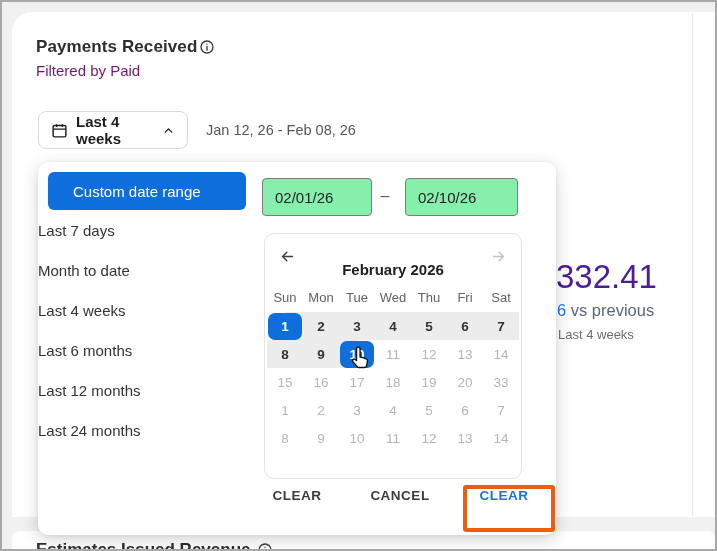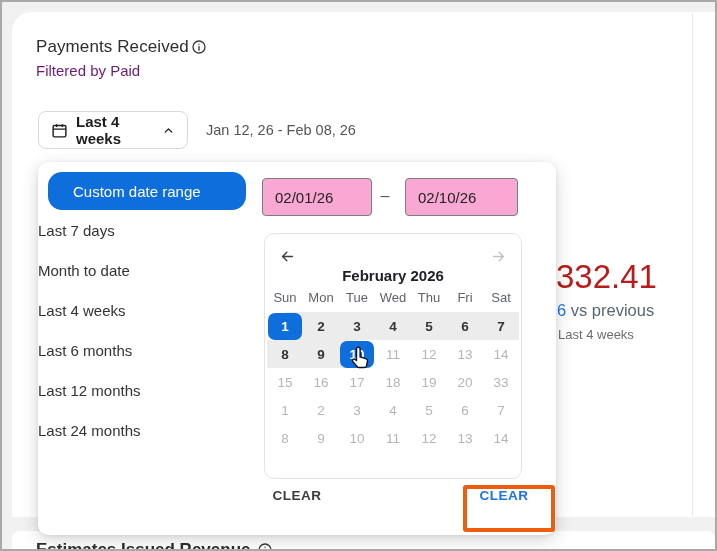--- a/index.html
+++ b/index.html
@@ -5,52 +5,52 @@
   html,body{margin:0;padding:0;width:717px;height:551px;overflow:hidden;
     background:#f1f1f2;font-family:"Liberation Sans",sans-serif;position:relative;}
   .frame{position:absolute;inset:0;border:2px solid #a9a9a9;z-index:99;pointer-events:none;}
   .card-main{position:absolute;left:12px;top:12px;width:703px;height:505px;background:#fff;
     border-radius:20px 0 0 0;}
   .vdivider{position:absolute;left:692px;top:13px;width:1px;height:503px;background:#e7e7e7;}
   .card-bottom{position:absolute;left:12px;top:531px;width:703px;height:20px;background:#fff;
     border-radius:8px 8px 0 0;}
 
   .page-title{position:absolute;left:36px;top:37px;display:flex;align-items:center;gap:2px;
-    font-size:17px;font-weight:400;color:#2e2e2e;letter-spacing:.1px;}
+    font-size:17px;font-weight:700;color:#2e2e2e;letter-spacing:.1px;}
   .page-subtitle{position:absolute;left:36px;top:62px;font-size:15px;color:#701a75;}
 
   .range-btn{position:absolute;left:38px;top:111px;width:150px;height:38px;background:#fff;
     border:1px solid #d9d9d9;border-radius:8px;display:flex;align-items:center;gap:8px;
     padding:0 12px;box-sizing:border-box;cursor:pointer;}
   .range-btn-label{font-size:15px;font-weight:700;color:#1d1d1d;}
   .range-caption{position:absolute;left:206px;top:122px;font-size:14.5px;color:#565656;}
 
   .popup{position:absolute;left:38px;top:162px;width:518px;height:373px;background:#fff;
     border-radius:10px;box-shadow:0 5px 18px rgba(0,0,0,.16),0 1px 4px rgba(0,0,0,.08);z-index:10;}
   .preset-list{position:absolute;left:0;top:10px;width:220px;}
   .preset{height:40px;display:flex;align-items:center;font-size:15px;
     color:#333;cursor:pointer;}
-  .preset-sel{margin-left:10px;width:173px;height:38px;padding-left:25px;border-radius:14px;
+  .preset-sel{margin-left:10px;width:173px;height:38px;padding-left:25px;border-radius:6px;
     background:var(--accent);color:#fff;}
 
   .date-input{position:absolute;top:16px;height:38px;border:1px solid #7d7d7d;border-radius:4px;
-    background:#f9a8d4;font-family:"Liberation Sans",sans-serif;font-size:15px;color:#222;
+    background:#86efac;font-family:"Liberation Sans",sans-serif;font-size:15px;color:#222;
     padding:0 0 0 12px;box-sizing:border-box;}
   .di-start{left:224px;width:110px;}
   .di-end{left:367px;width:113px;}
   .date-dash{position:absolute;left:337px;top:25px;width:20px;text-align:center;
     font-size:16px;color:#555;}
 
   .cal-card{position:absolute;left:226px;top:71px;width:258px;height:246px;
     border:1px solid #e3e3e3;border-radius:10px;box-sizing:border-box;background:#fff;}
   .cal-head{position:absolute;left:0;top:13px;width:100%;height:22px;}
   .cal-prev{position:absolute;left:14px;top:1px;cursor:pointer;}
   .cal-next{position:absolute;right:14px;top:1px;cursor:pointer;}
   .cal-title{position:absolute;left:0;width:100%;text-align:center;font-size:15px;
-    font-weight:700;color:#202124;top:20px;}
+    font-weight:700;color:#202124;top:14px;}
   .cal-daynames{position:absolute;left:2px;top:56px;display:flex;}
   .cal-daynames span{width:36px;text-align:center;font-size:13px;color:#5f6368;}
   .cal-grid{position:absolute;left:2px;top:78px;}
   .cal-row{display:flex;height:28px;}
   .c{width:36px;height:28px;display:flex;align-items:center;justify-content:center;}
   .band{background:var(--band);}
   .band-r{background:linear-gradient(to right,transparent 50%,var(--band) 50%);}
   .band-l{background:linear-gradient(to right,var(--band) 50%,transparent 50%);}
   .num{font-size:13.5px;font-weight:700;color:#333;}
   .num.dim{color:#b5b5b5;font-weight:400;}
@@ -60,21 +60,21 @@
 
   .foot-btn{position:absolute;top:322px;transform:translateX(-50%);background:none;border:none;
     font-family:"Liberation Sans",sans-serif;font-size:13.5px;font-weight:700;
     letter-spacing:.5px;color:#3c3c3c;cursor:pointer;padding:4px 6px;}
   .fb-clear{left:259px;}
   .fb-cancel{left:362px;}
   .fb-apply{left:466px;color:var(--link);}
   .apply-annotation{position:absolute;left:463px;top:485px;width:92px;height:47px;
     border:4px solid var(--orange);border-radius:3px;box-sizing:border-box;z-index:20;}
 
-  .stat-value{position:absolute;left:556px;top:258px;font-size:33px;color:#b91c1c;z-index:1;}
+  .stat-value{position:absolute;left:556px;top:258px;font-size:33px;color:#4c1d95;z-index:1;}
   .stat-change{position:absolute;left:557px;top:301px;font-size:16.5px;color:#5a6772;z-index:1;}
   .stat-change .hl{color:var(--link);}
   .stat-period{position:absolute;left:558px;top:327px;font-size:13px;color:#6d6d6d;z-index:1;}
 
   .bottom-title{position:absolute;left:36px;top:540px;display:flex;align-items:center;gap:7px;
     font-size:17px;font-weight:700;color:#2e2e2e;z-index:2;}
 </style>
 </head>
 <body>
 
@@ -265,20 +265,21 @@
         </div>
       </div>
     <span class="cursor-icon">
       <svg width="24" height="29" viewBox="0 0 24 28">
         <path d="M10.3 1.6c1 0 1.8.8 1.8 1.8v8.2l1.1.1 4.9 1.6c1 .3 1.6 1.3 1.4 2.3l-.9 4.6c-.2 1-1.1 1.8-2.1 1.8h-5.6c-.7 0-1.3-.3-1.7-.8l-4.3-5.1c-.6-.7-.5-1.7.2-2.3.6-.5 1.5-.4 2.1.1l1.3 1.2V3.4c0-1 .8-1.8 1.8-1.8z" fill="#ffffff" stroke="#111111" stroke-width="1.4" stroke-linejoin="round"></path>
       </svg>
     </span>
   </div>
 
   <button class="foot-btn fb-clear">CLEAR</button>
+  <button class="foot-btn fb-cancel">CANCEL</button>
   <button class="foot-btn fb-apply">CLEAR</button>
 </div>
 
 <div class="apply-annotation"></div>
 
 <div class="stat-value">332.41</div>
 <div class="stat-change"><span class="hl">6</span><span> vs previous</span></div>
 <div class="stat-period">Last 4 weeks</div>
 
 <div class="bottom-title">

